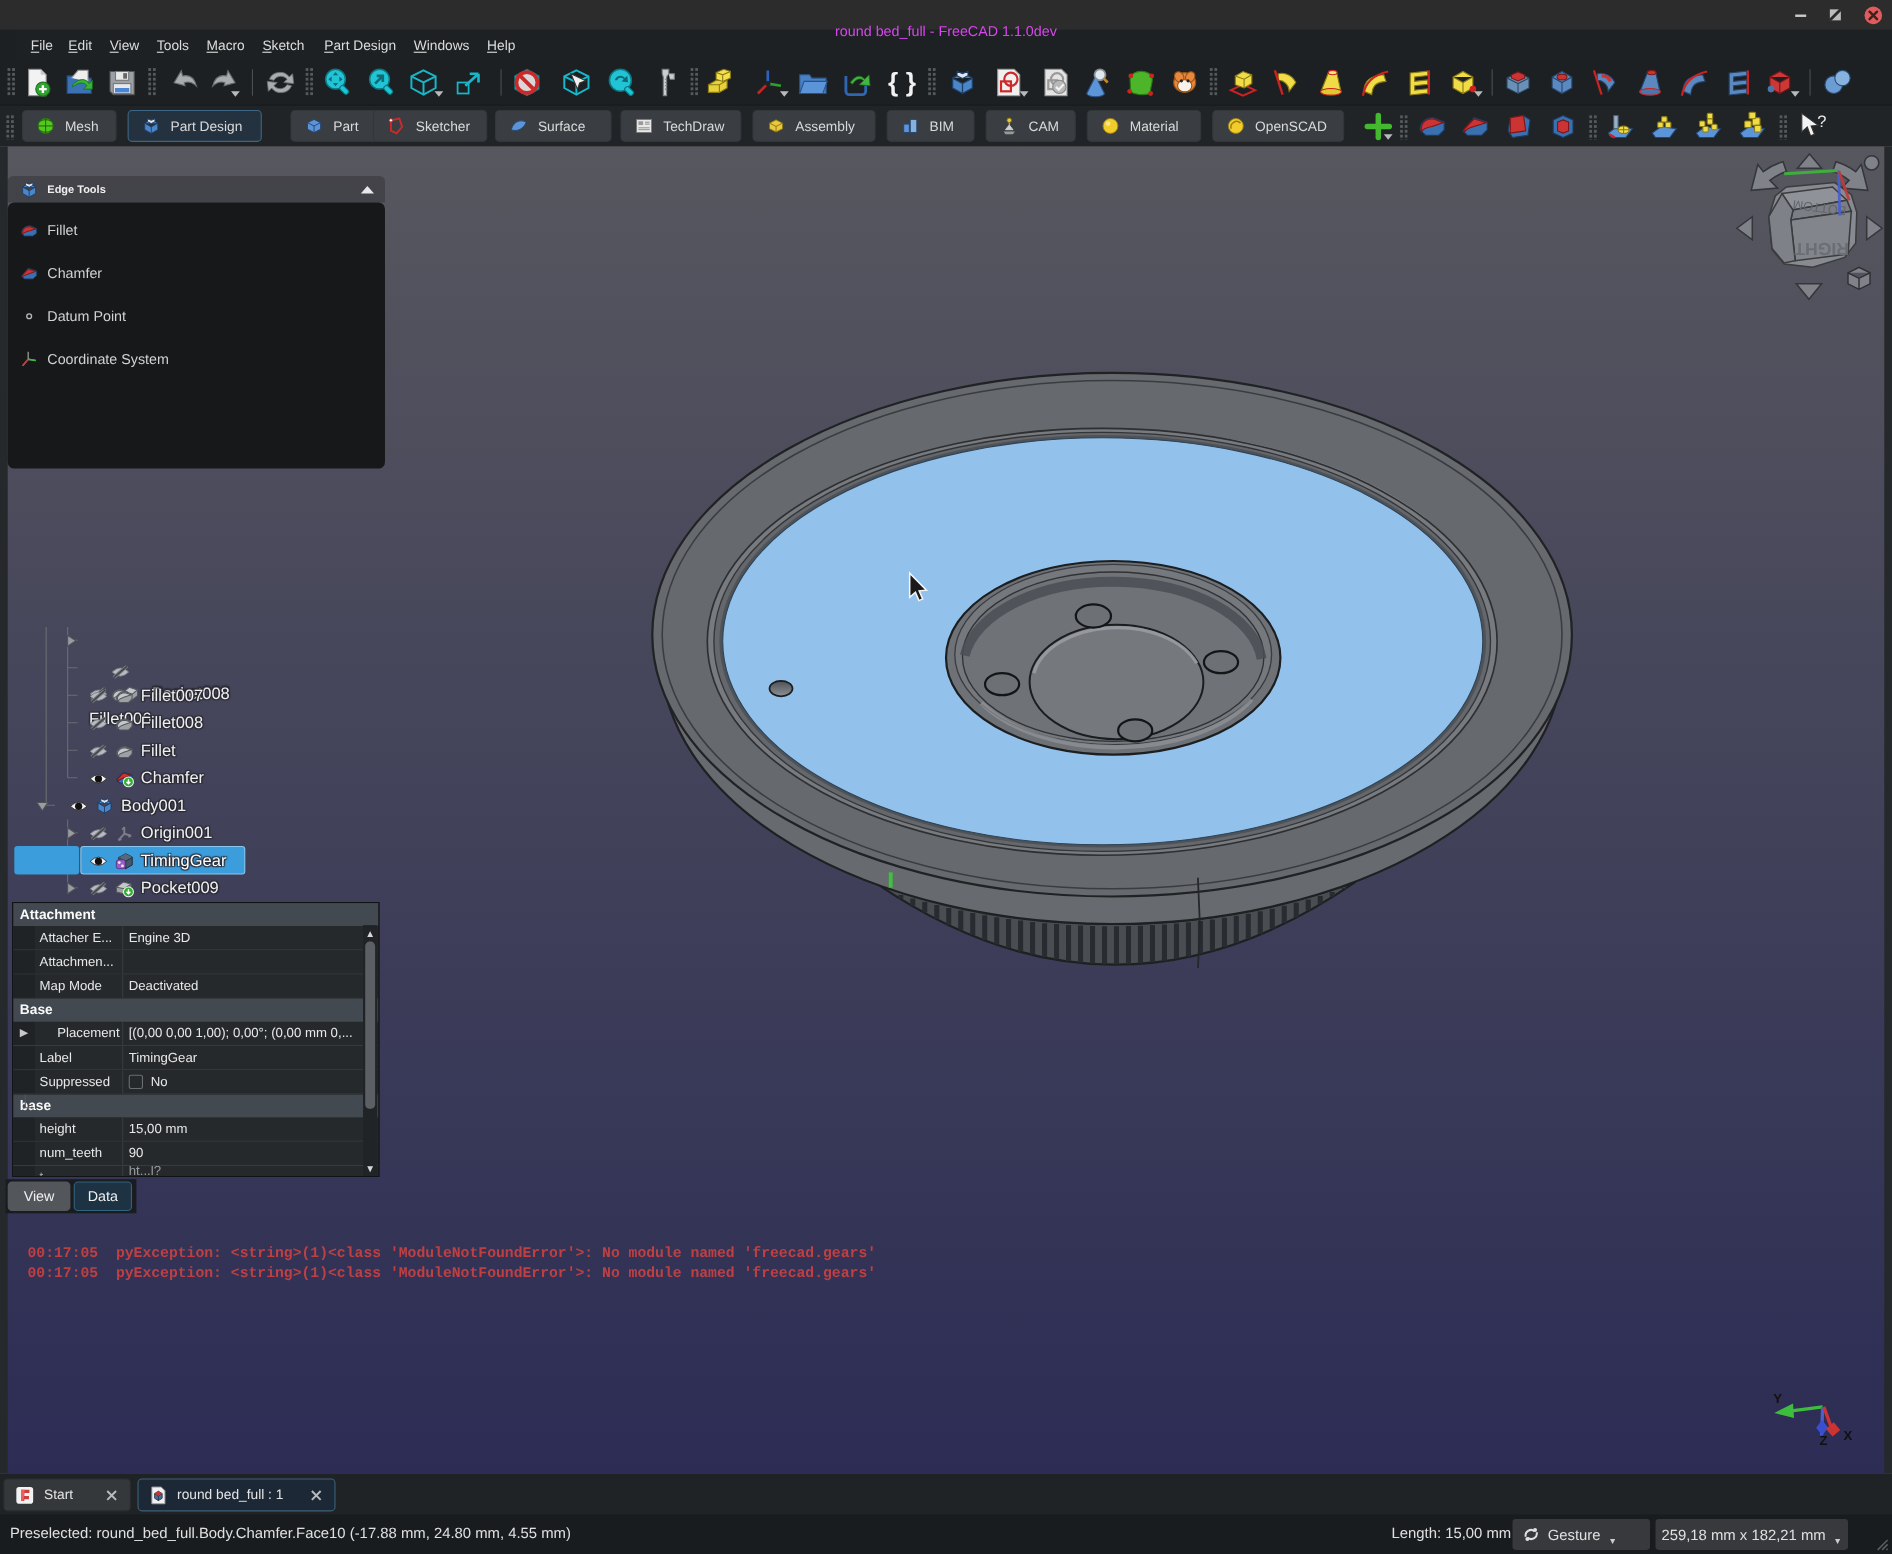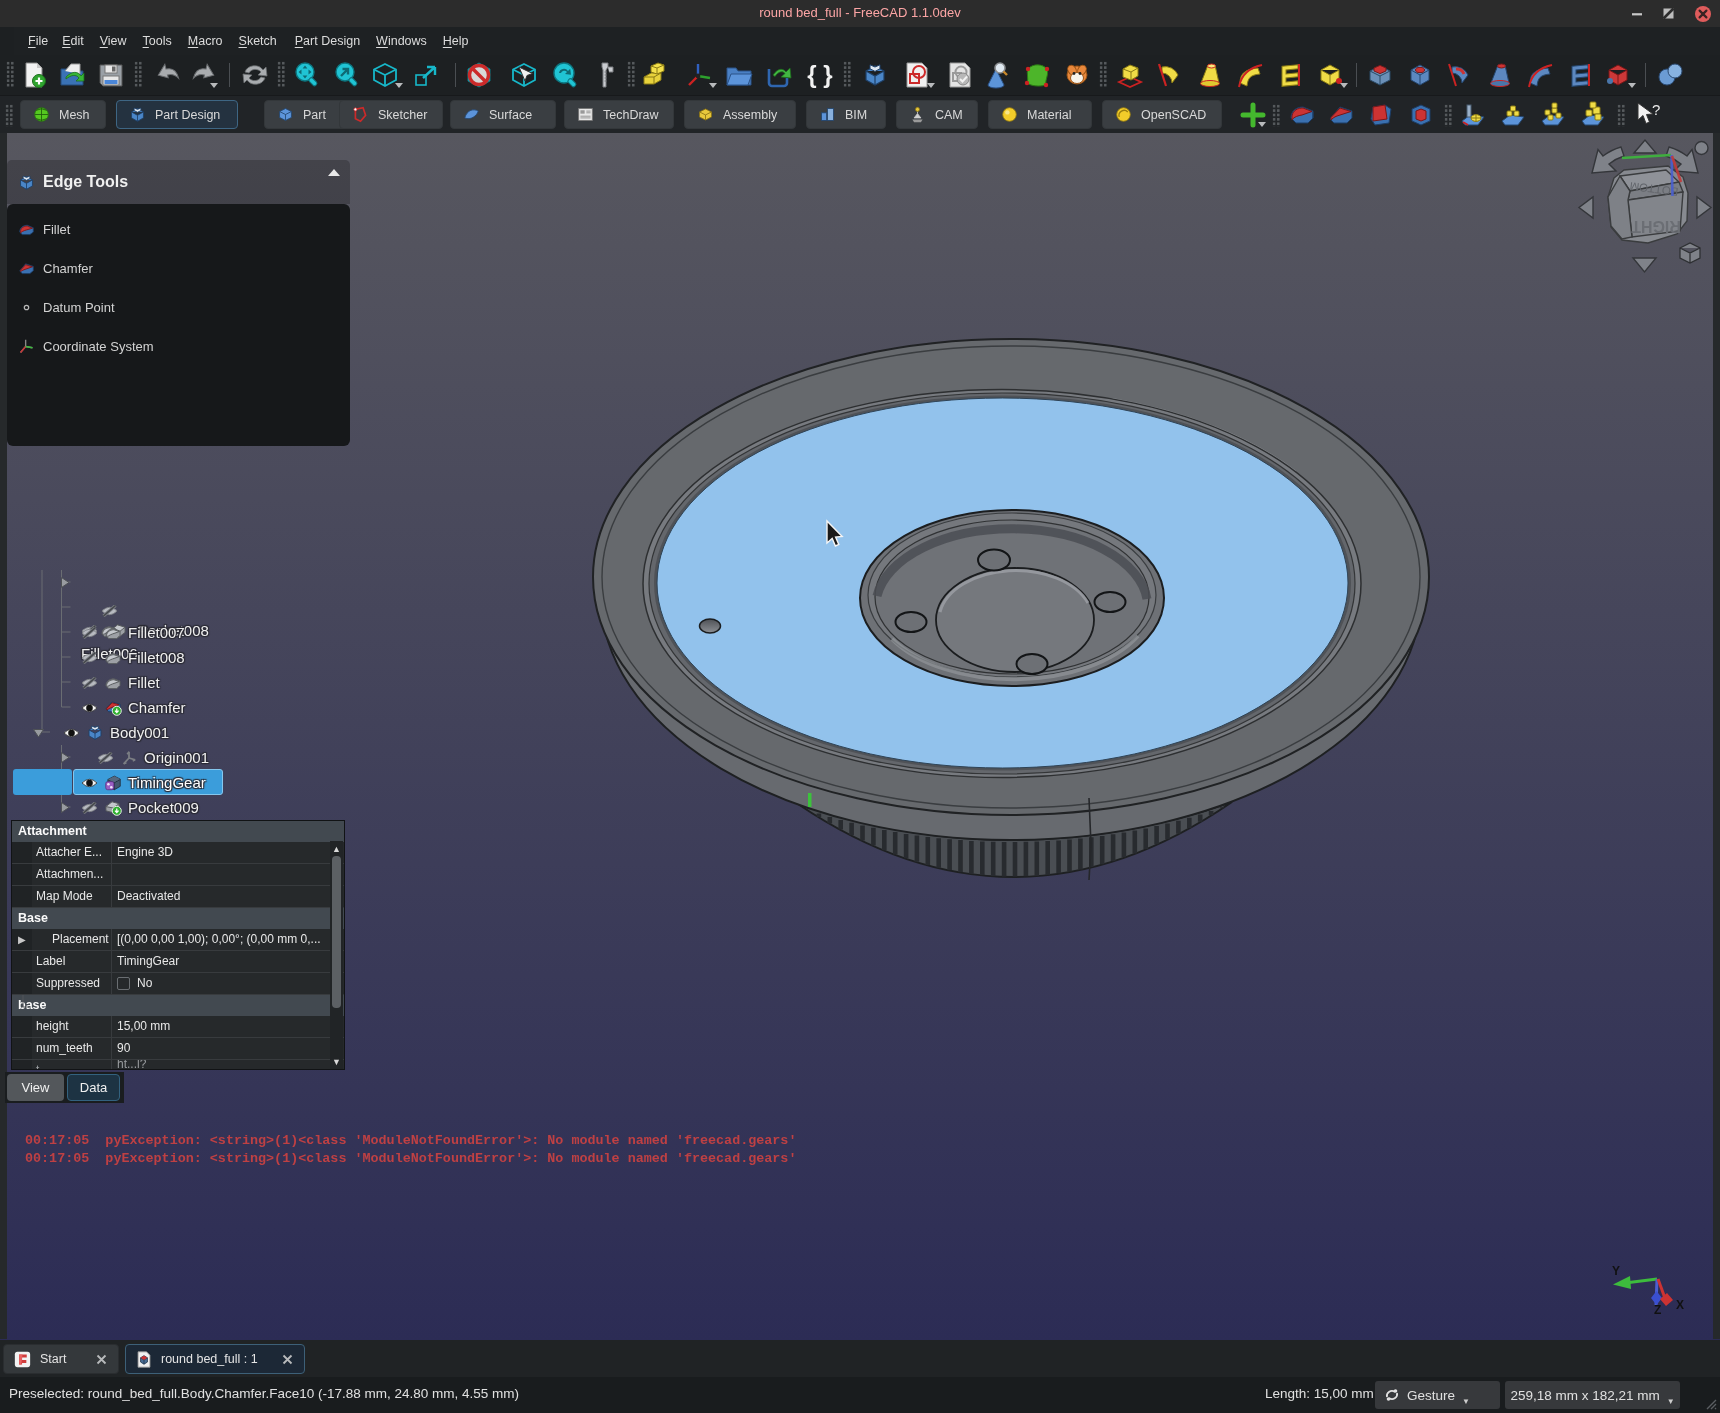--- a/index.html
+++ b/index.html
@@ -1,22 +1,22 @@
 <!DOCTYPE html>
 <html><head>
 <meta charset="utf-8">
 <style>
 * { margin:0; padding:0; box-sizing:border-box; }
 html,body { width:1720px; height:1413px; overflow:hidden; background:#1d2022;
   font-family:"Liberation Sans", sans-serif; }
 #app { width:1720px; height:1413px; display:flex; flex-direction:column; }
 
 #titlebar { height:27px; background:#2c2c2c; position:relative; flex:0 0 27px; }
-#titlebar .title { position:absolute; left:0; right:0; top:0; height:27px;
-  text-align:center; line-height:26px; font-size:13px; color:#fca5a5; }
+#titlebar .title { position:absolute; left:0; right:0; top:16px; height:27px;
+  text-align:center; line-height:26px; font-size:13px; color:#d946ef; }
 #titlebar .winbtns { position:absolute; right:8px; top:0; height:27px; display:flex;
   align-items:center; gap:19px; }
 
 #menubar { height:28px; background:#1e2123; display:flex; align-items:center;
   font-size:12.5px; color:#dcdcdc; flex:0 0 28px; padding-left:14px;margin-left:14px; }
 #menubar span { margin-right:0; }
 #menubar u { text-decoration:underline; text-underline-offset:2px; }
 
 #toolbar1 { height:40px; background:#1d2022; flex:0 0 40px; position:relative; }
 #toolbar2 { height:38px; background:#212427; flex:0 0 38px; position:relative;
@@ -38,22 +38,22 @@
   gap:9px; border:1px solid #33373a; white-space:nowrap; }
 .wb.active { background:#243240; border:1px solid #3e6684; }
 .wb svg { width:17px; height:17px; }
 
 #main { flex:1 1 auto; position:relative; overflow:hidden;
   background:linear-gradient(#57575f, #2c2c55); }
 #main .ledge { position:absolute; left:0; top:0; width:7px; height:1206px; background:#26292b; }
 #main .redge { position:absolute; left:1713px; top:0; width:7px; height:1206px; background:#26292b; }
 
 #edgetools { position:absolute; left:7px; top:27px; width:343px; }
-#edgetools .hdr { height:44px; display:flex; align-items:center; color:#f0f0f0;
-  font-weight:bold; font-size:16px; padding-left:11px; gap:8px; position:relative;
+#edgetools .hdr { height:24px; display:flex; align-items:center; color:#f0f0f0;
+  font-weight:bold; font-size:10px; padding-left:11px; gap:8px; position:relative;
   background:rgba(22,24,27,0.30); border-radius:5px 5px 0 0; }
 #edgetools .hdr .coll { position:absolute; right:10px; top:9px; width:0; height:0;
   border-left:6px solid transparent; border-right:6px solid transparent;
   border-bottom:7px solid #e8e8e8; }
 #edgetools .body { background:#16181a; border-radius:6px; padding:6px 0 10px 0;
   margin-top:0px; height:242px; }
 .etitem { height:39px; display:flex; align-items:center; padding-left:11px; gap:8px;
   font-size:13px; color:#d2d2d2; }
 .etitem svg { width:17px; height:17px; }
 
@@ -624,21 +624,21 @@
             <circle cx="13.5" cy="12.5" r="4.8" fill="#30b030" stroke="#f0f0f0" stroke-width="1"></circle>
             <path d="M13.5 10 v4 M11.6 12.3 l1.9 2 1.9 -2" stroke="#fff" stroke-width="1.3" fill="none"></path>
           </svg>Chamfer</div>
       <div class="trow" style="left:55px;top:150px;gap:6px;"><svg width="17" height="12" viewBox="0 0 17 12">
             <path d="M1 6 Q8.5 -1.5 16 6 Q8.5 13.5 1 6 z" fill="#f2f2f2" stroke="#2a2a2a" stroke-width="0.8"></path>
             <circle cx="8.5" cy="6" r="3.3" fill="#111"></circle>
           </svg><svg width="18" height="17" viewBox="0 0 20 20">
             <path d="M3 7 l7 -4 7 4 0 7 -7 4 -7 -4 z M3 7 l7 4 7 -4 M10 11 v7" fill="#4a86c8" stroke="#1e3f66"></path>
             <path d="M6 5.4 l4 2 4 -2 0 -3 -4 1.6 -4 -1.6 z" fill="#dfe8f2" stroke="#1e3f66"></path>
           </svg>Body001</div>
-      <div class="trow" style="left:89px;top:175px;gap:6px;"><svg width="17" height="12" viewBox="0 0 17 12">
+      <div class="trow" style="left:73px;top:175px;gap:6px;"><svg width="17" height="12" viewBox="0 0 17 12">
             <path d="M1 6 Q8.5 -1.5 16 6 Q8.5 13.5 1 6 z" fill="#b7bac0" stroke="#787b80" stroke-width="0.8"></path>
             <path d="M2.5 11 L14.5 0.5" stroke="#787b80" stroke-width="3.2"></path>
             <path d="M2.5 11 L14.5 0.5" stroke="#43464a" stroke-width="1.4"></path>
           </svg><svg width="18" height="16" viewBox="0 0 20 18">
             <path d="M10 9 V2 M10 9 L4 15.5 M10 9 L17 11" stroke="#7c7f84" stroke-width="2" fill="none"></path>
             <path d="M10 2 l-2.2 2.8 M4 15.5 l3.2 -1 M17 11 l-2.8 1.4" stroke="#7c7f84" stroke-width="1.6"></path>
           </svg>Origin001</div>
       <div class="trow" style="left:73px;top:200px;gap:6px;color:#fff;"><svg width="17" height="12" viewBox="0 0 17 12">
             <path d="M1 6 Q8.5 -1.5 16 6 Q8.5 13.5 1 6 z" fill="#f2f2f2" stroke="#2a2a2a" stroke-width="0.8"></path>
             <circle cx="8.5" cy="6" r="3.3" fill="#111"></circle>

